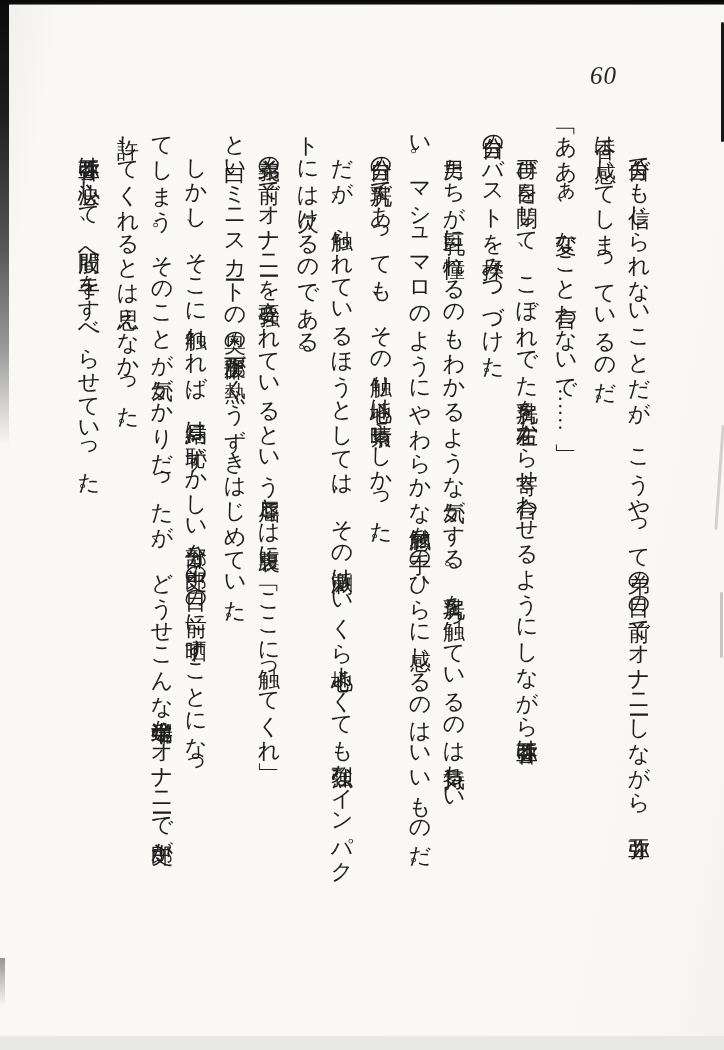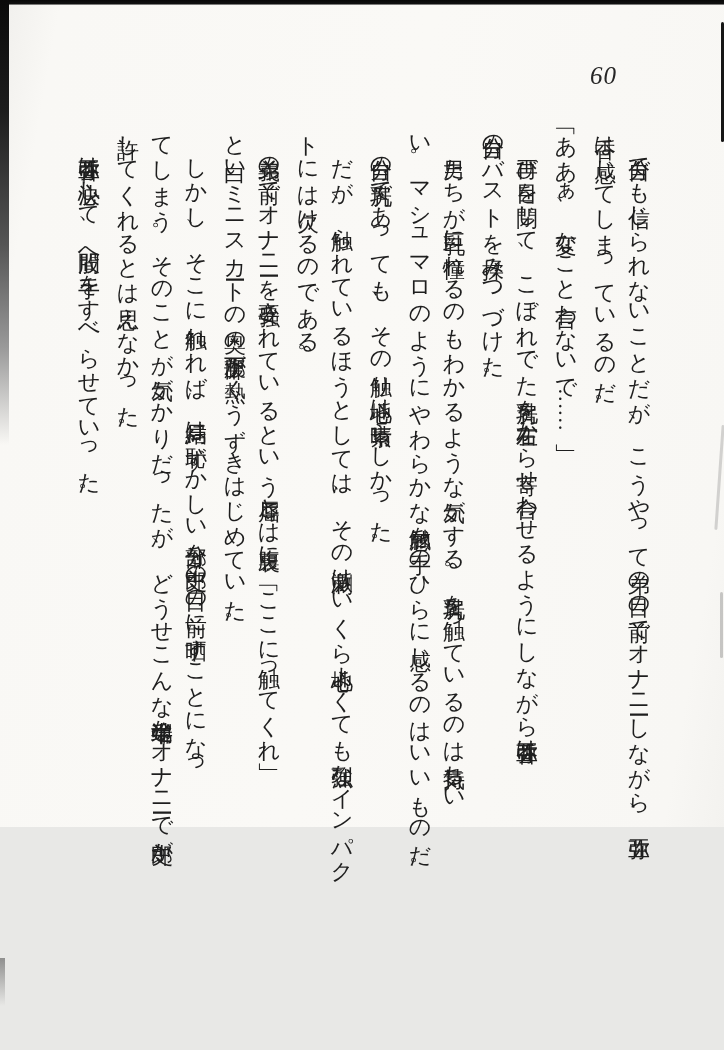--- a/index.html
+++ b/index.html
@@ -2,21 +2,21 @@
 <html><head>
 <meta charset="utf-8">
 <style>
   html, body { margin: 0; padding: 0; }
   body {
     width: 724px; height: 1050px; overflow: hidden;
     background: #e8e8e6;
     font-family: "Liberation Serif", "DejaVu Serif", serif;
   }
   .page {
-    position: relative; width: 724px; height: 827px;
+    position: relative; width: 724px; height: 1036px;
     background: linear-gradient(100deg, #f0efec 0%, #f9f8f5 7%, #faf9f6 50%, #f8f7f4 93%, #f3f2ef 100%);
   }
 
   
   .edge-top {
     position: absolute; top: 0; left: 0; width: 724px; height: 5px;
     background: linear-gradient(to bottom, #070707 0%, #101010 70%, rgba(40,40,40,0.35) 100%);
   }
   .edge-left {
     position: absolute; top: 0; left: 0; width: 9px; height: 445px;

